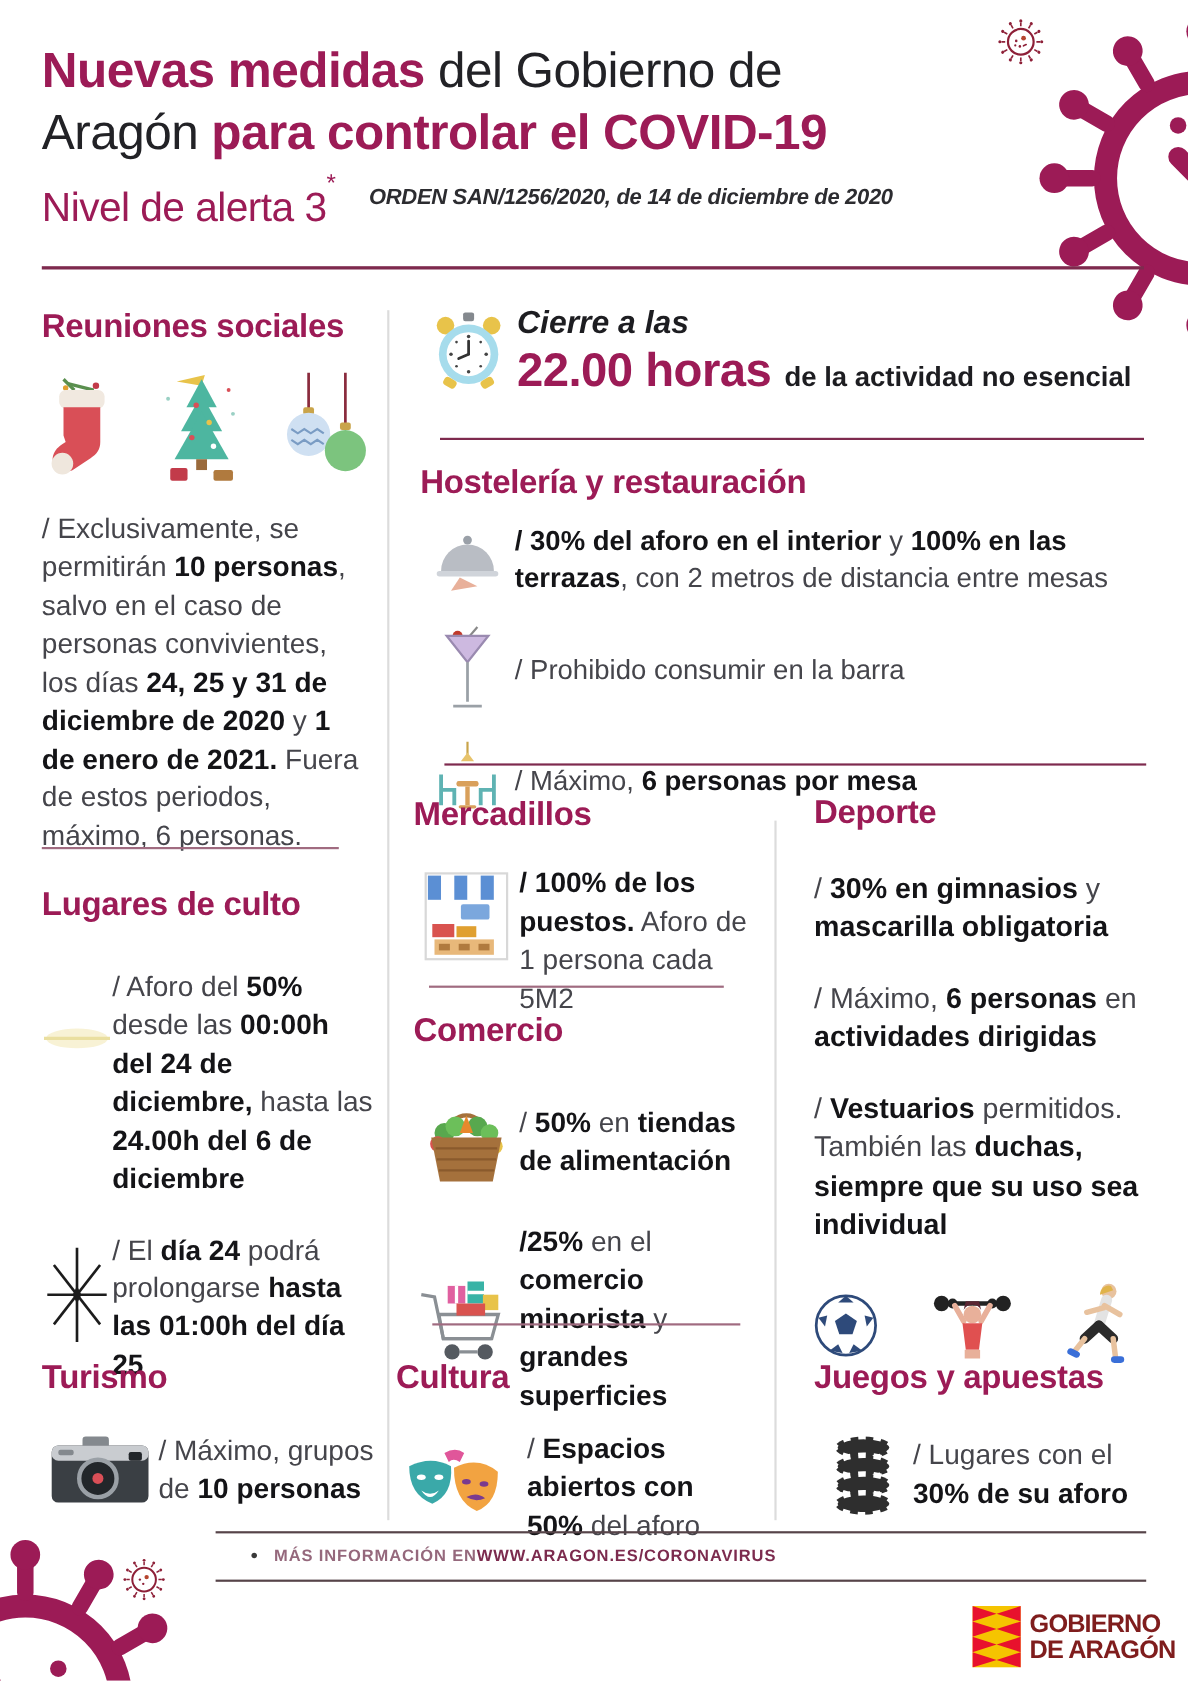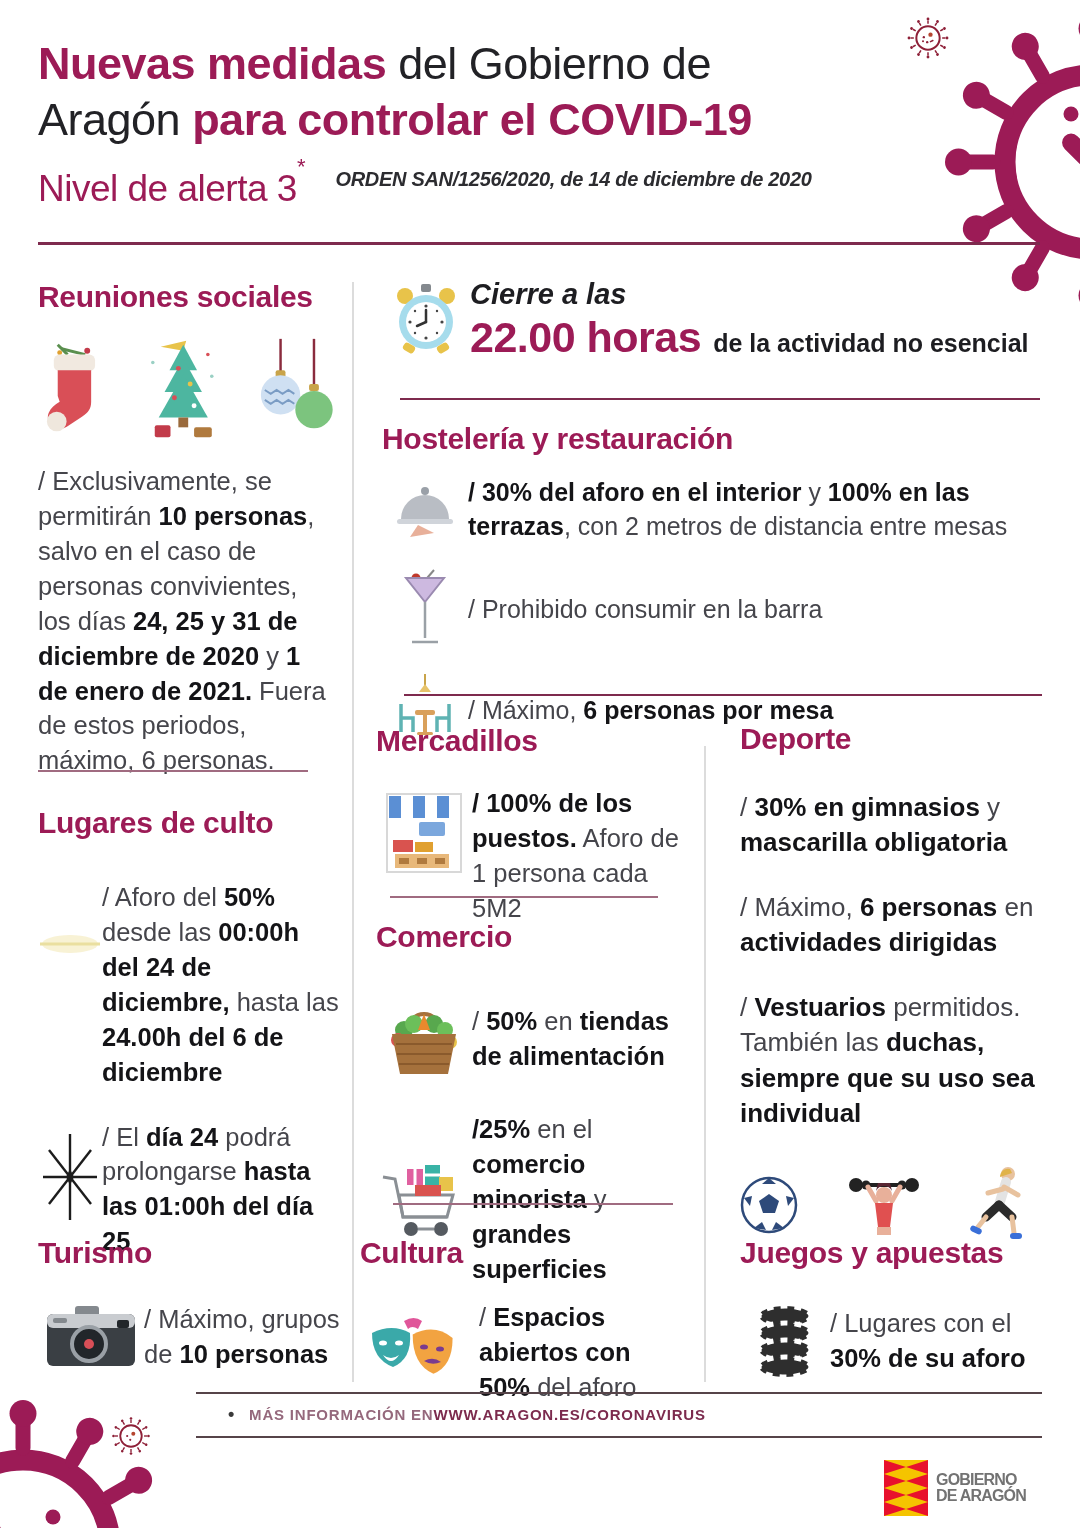--- a/index.html
+++ b/index.html
@@ -41,21 +41,21 @@
 
   
   .dep-p { font-size:26px; line-height:1.35; margin-top:26px; }
   .dep-icons { display:flex; gap:48px; margin-top:34px; align-items:center; }
 
   
   .f-text { display:flex; align-items:center; font-size:15px; letter-spacing:0.8px; color:#95687c; font-weight:600; }
   .f-text .bullet { color:#3a3a3a; margin-right:14px; font-size:18px; }
   .f-url { color:#7c2b4e; font-weight:800; }
   .logo { display:flex; align-items:center; gap:8px; }
-  .logo-text { font-size:16px; font-weight:800; color:#737373; line-height:1.02; letter-spacing:-0.8px; }
+  .logo-text { font-size:23px; font-weight:800; color:#7f1d1d; line-height:1.02; letter-spacing:-0.8px; }
 </style>
 </head>
 <body>
 
 <div class="page">
 
   <svg class="abs" style="left:903px; top:13px;" width="50" height="50" viewBox="0 0 60 60">
     <g stroke="#8e2038" fill="#8e2038">
       <defs>
           <g id="vo1">

